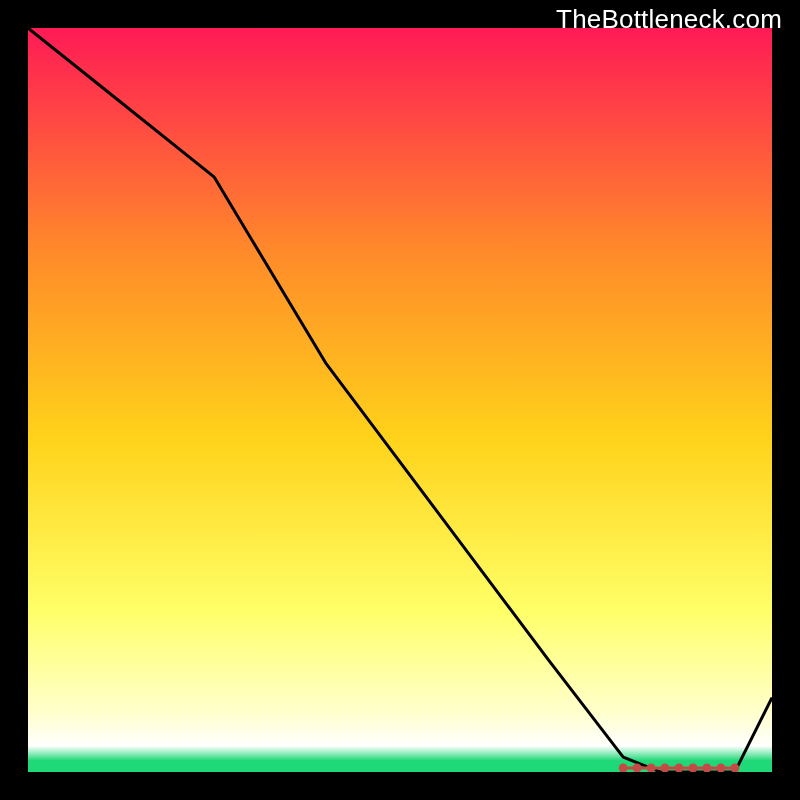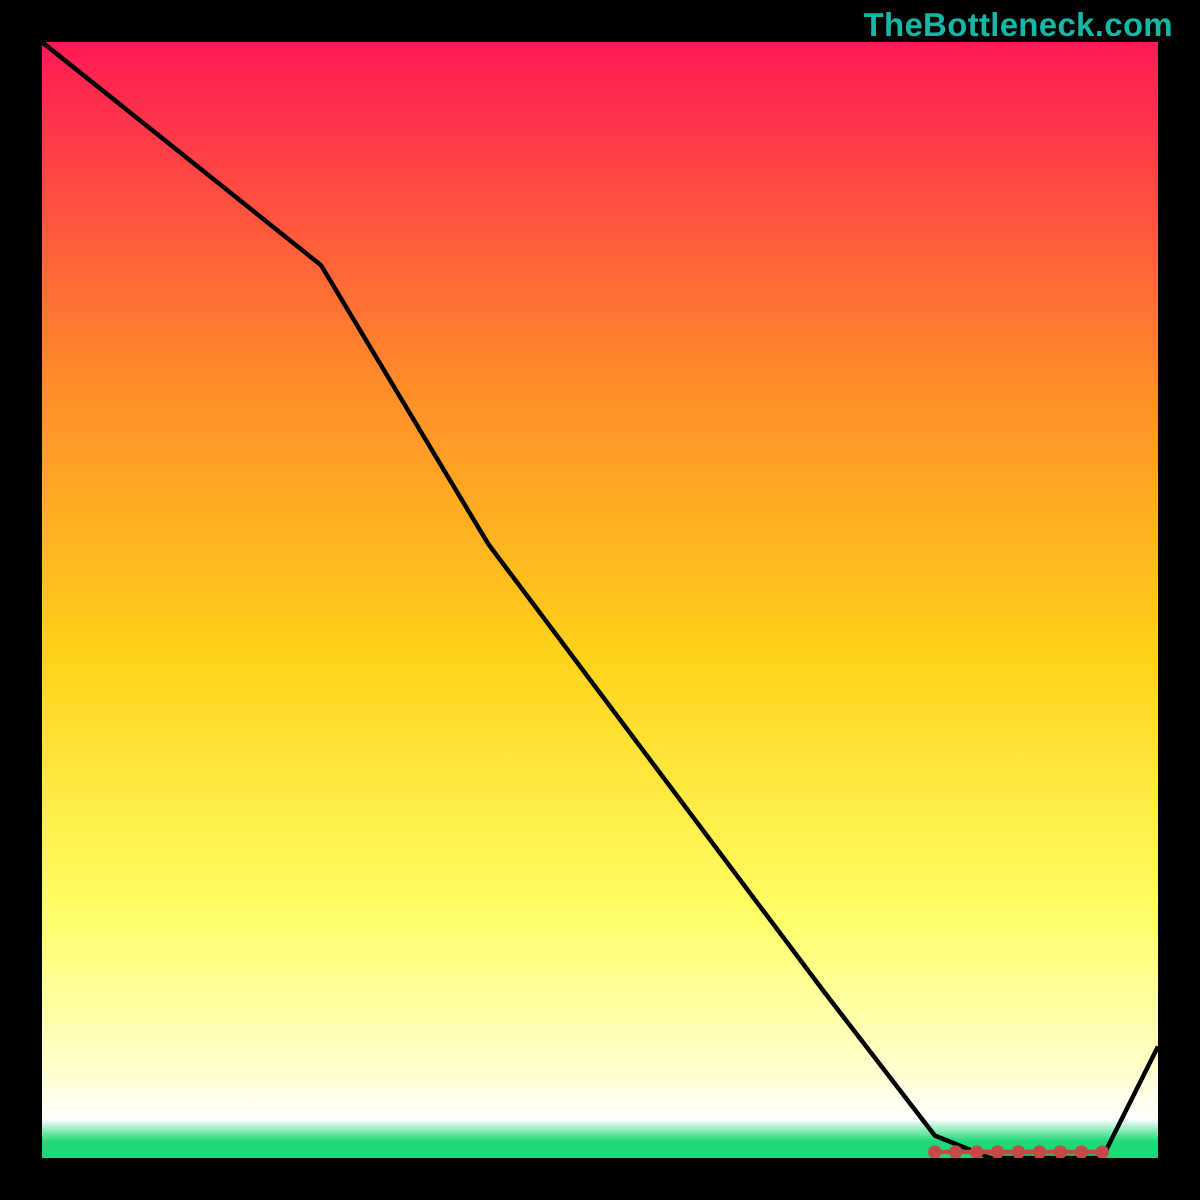--- a/index.html
+++ b/index.html
@@ -14,23 +14,23 @@
   .frame {
     position: relative;
     width: 800px;
     height: 800px;
     background: #000;
   }
   .watermark {
     position: absolute;
     top: 4px;
     right: 18px;
-    color: #14b8a6;
-    font-size: 22px;
-    font-weight: 700;
+    color: #ffffff;
+    font-size: 26px;
+    font-weight: 400;
     letter-spacing: 0.2px;
     user-select: none;
   }
   .plot {
     position: absolute;
     left: 28px;
     top: 28px;
     width: 744px;
     height: 744px;
   }

